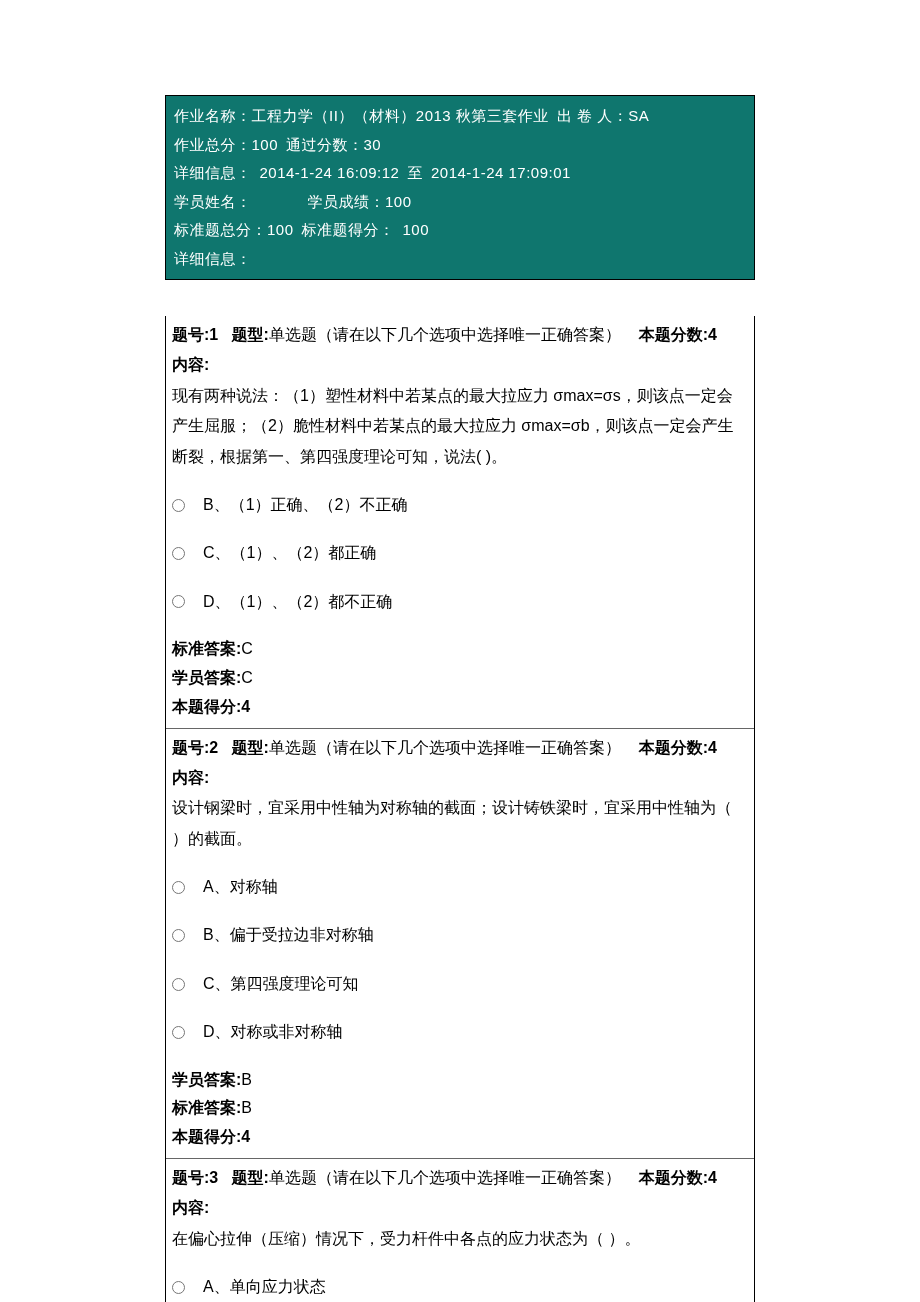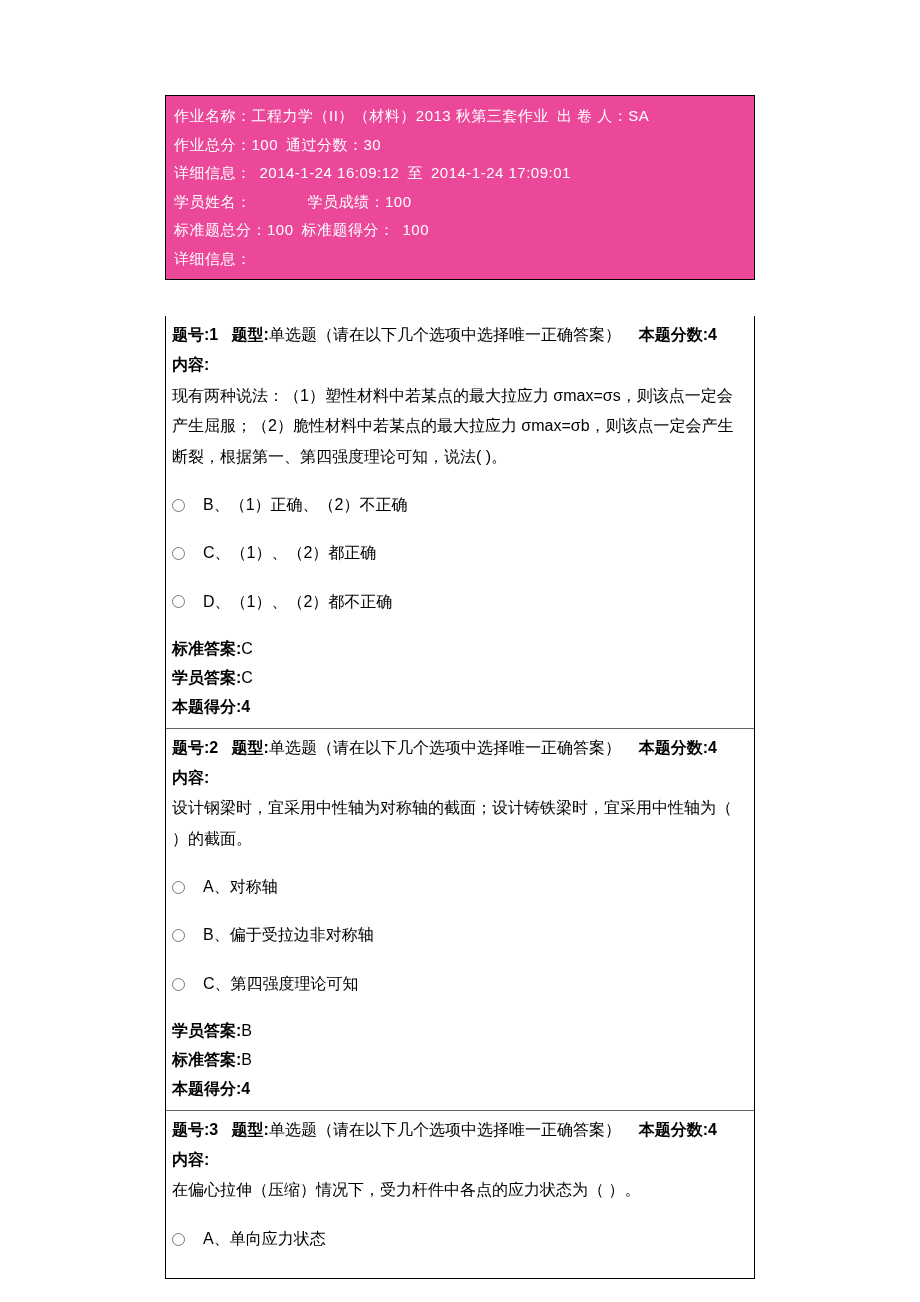--- a/index.html
+++ b/index.html
@@ -10,21 +10,21 @@
     background: #fff;
     color: #000;
   }
   .page {
     width: 920px;
     margin: 0 auto;
     padding: 95px 165px 30px 165px;
     box-sizing: border-box;
   }
   .header-box {
-    background: #ec4899;
+    background: #0f766e;
     color: #fff;
     border: 1px solid #000;
     padding: 6px 8px;
     line-height: 1.9;
     font-size: 15px;
     letter-spacing: 0.5px;
   }
   .header-box .row {
     display: flex;
     flex-wrap: wrap;
@@ -170,20 +170,24 @@
           <span>A、对称轴</span>
         </div>
         <div class="option">
           <input type="radio" style="">
           <span>B、偏于受拉边非对称轴</span>
         </div>
         <div class="option">
           <input type="radio" style="">
           <span>C、第四强度理论可知</span>
         </div>
+        <div class="option">
+          <input type="radio" style="">
+          <span>D、对称或非对称轴</span>
+        </div>
       </div>
 
       <div class="answer-block">
         <div><span class="bold">学员答案:</span><span>B</span></div>
         <div><span class="bold">标准答案:</span><span>B</span></div>
         <div><span class="bold">本题得分:</span><span class="bold">4</span></div>
       </div>
     </div>
 
     <div class="question" style="border-bottom:none">

